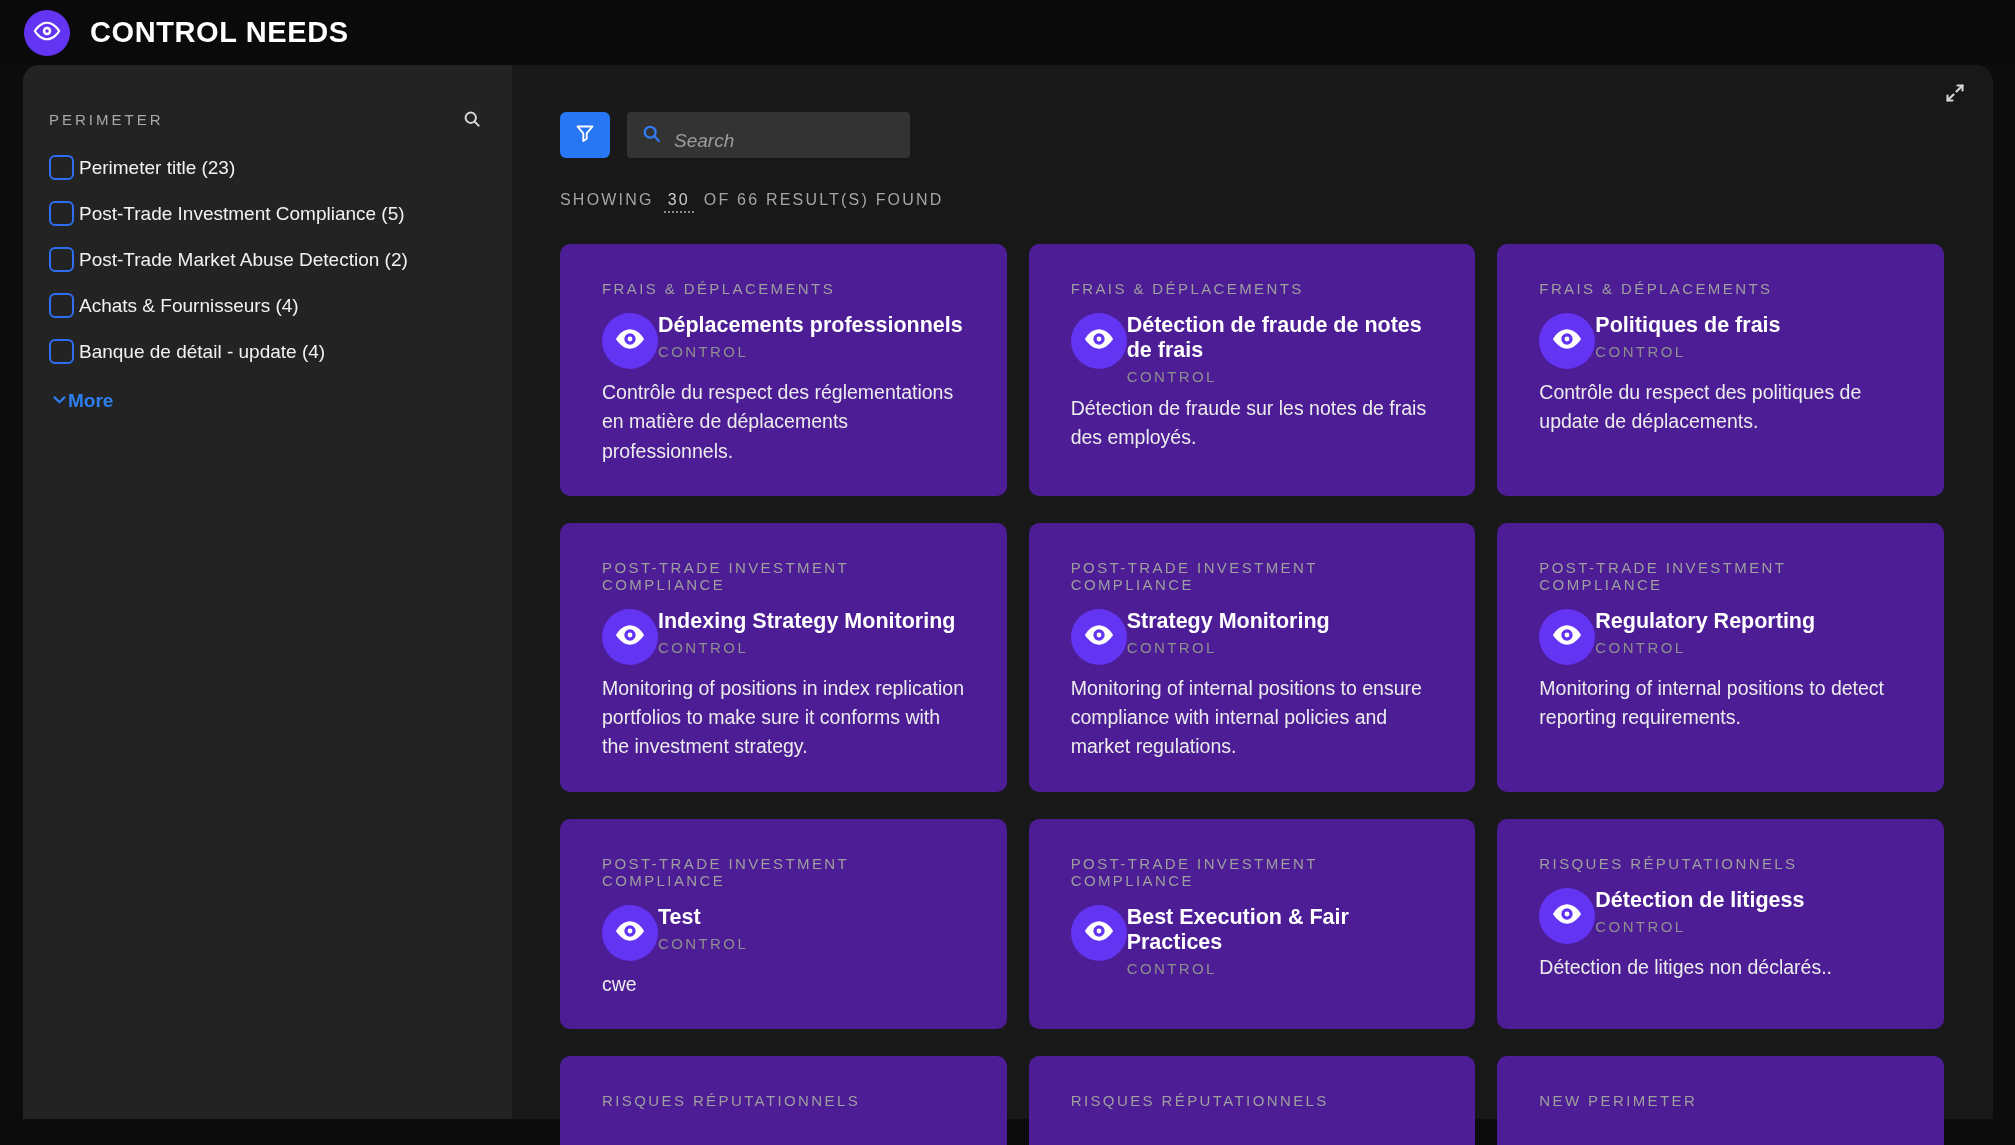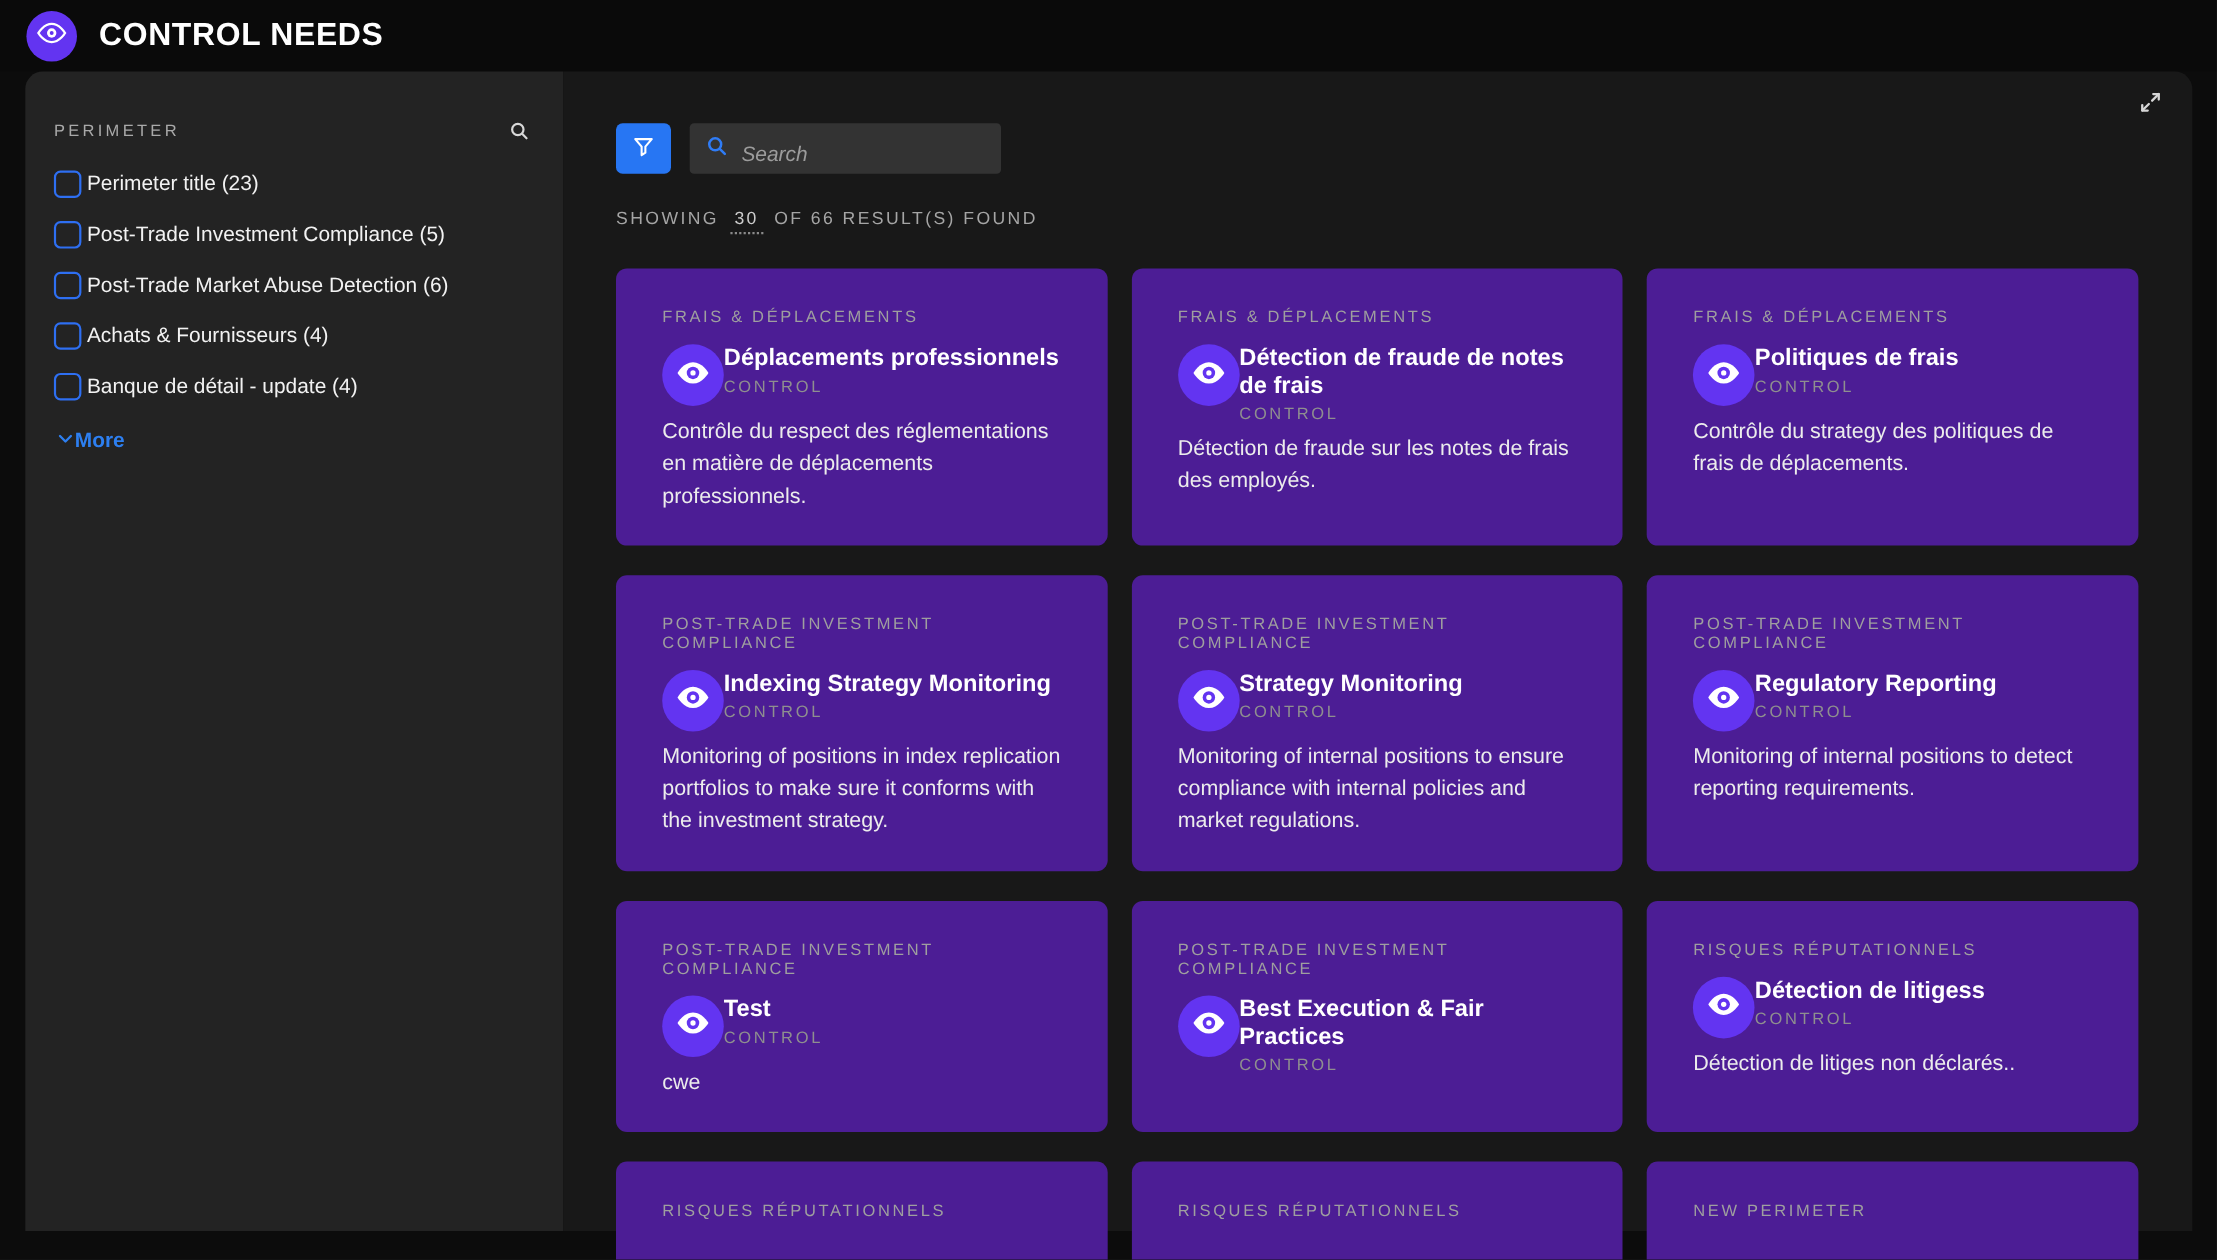--- a/index.html
+++ b/index.html
@@ -148,21 +148,21 @@
     <span class="filter-label">Perimeter title (23)</span>
   </li>
 
   <li class="filter-item">
     <span class="checkbox"></span>
     <span class="filter-label">Post-Trade Investment Compliance (5)</span>
   </li>
 
   <li class="filter-item">
     <span class="checkbox"></span>
-    <span class="filter-label">Post-Trade Market Abuse Detection (6)</span>
+    <span class="filter-label">Post-Trade Market Abuse Detection (2)</span>
   </li>
 
   <li class="filter-item">
     <span class="checkbox"></span>
     <span class="filter-label">Achats &amp; Fournisseurs (4)</span>
   </li>
 
   <li class="filter-item">
     <span class="checkbox"></span>
     <span class="filter-label">Banque de détail - update (4)</span>
@@ -264,21 +264,21 @@
             <circle cx="12" cy="12" r="4" fill="#6334f1"></circle>
             <circle cx="12" cy="12" r="1.7" fill="#fff"></circle>
           </svg>
         </span>
       </div>
       <div>
         <div class="card-title">Politiques de frais</div>
         <div class="card-type">CONTROL</div>
       </div>
     </div>
-    <div class="card-desc">Contrôle du strategy des politiques de frais de déplacements.</div>
+    <div class="card-desc">Contrôle du respect des politiques de update de déplacements.</div>
   </div>
 
   <div class="card">
     <div class="card-category">POST-TRADE INVESTMENT COMPLIANCE</div>
     <div class="card-main">
       <div class="card-avatar">
         <span>
           <svg width="34" height="34" viewBox="0 0 24 24">
             <path d="M12 5.2C5.9 5.2 2.1 12 2.1 12S5.9 18.8 12 18.8 21.9 12 21.9 12 18.1 5.2 12 5.2z" fill="#fff"></path>
             <circle cx="12" cy="12" r="4" fill="#6334f1"></circle>

